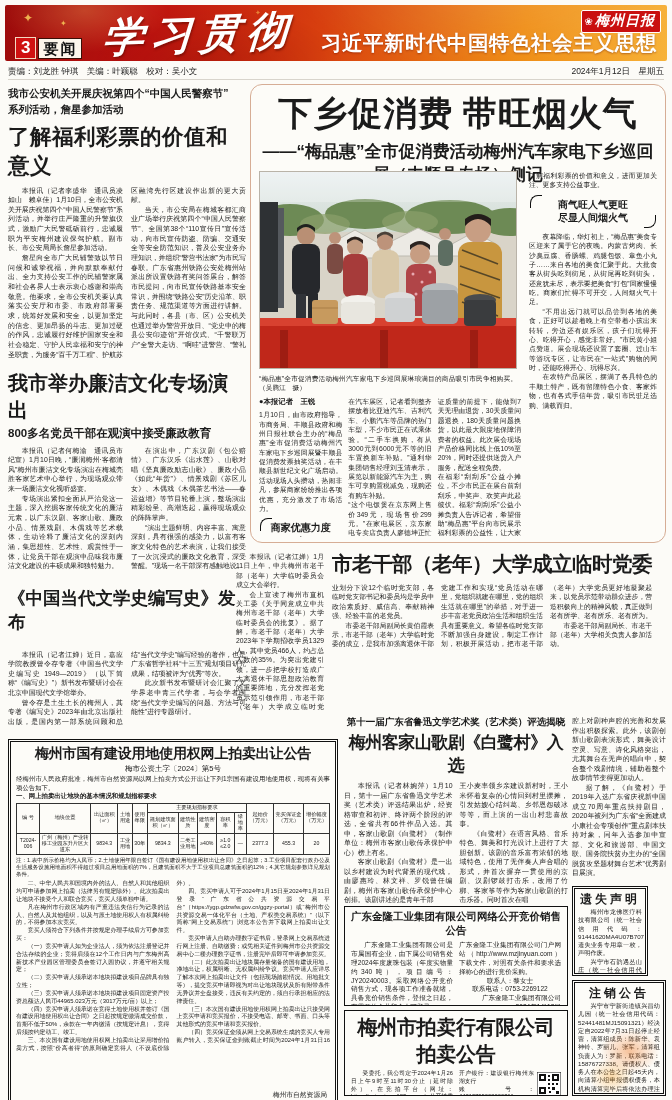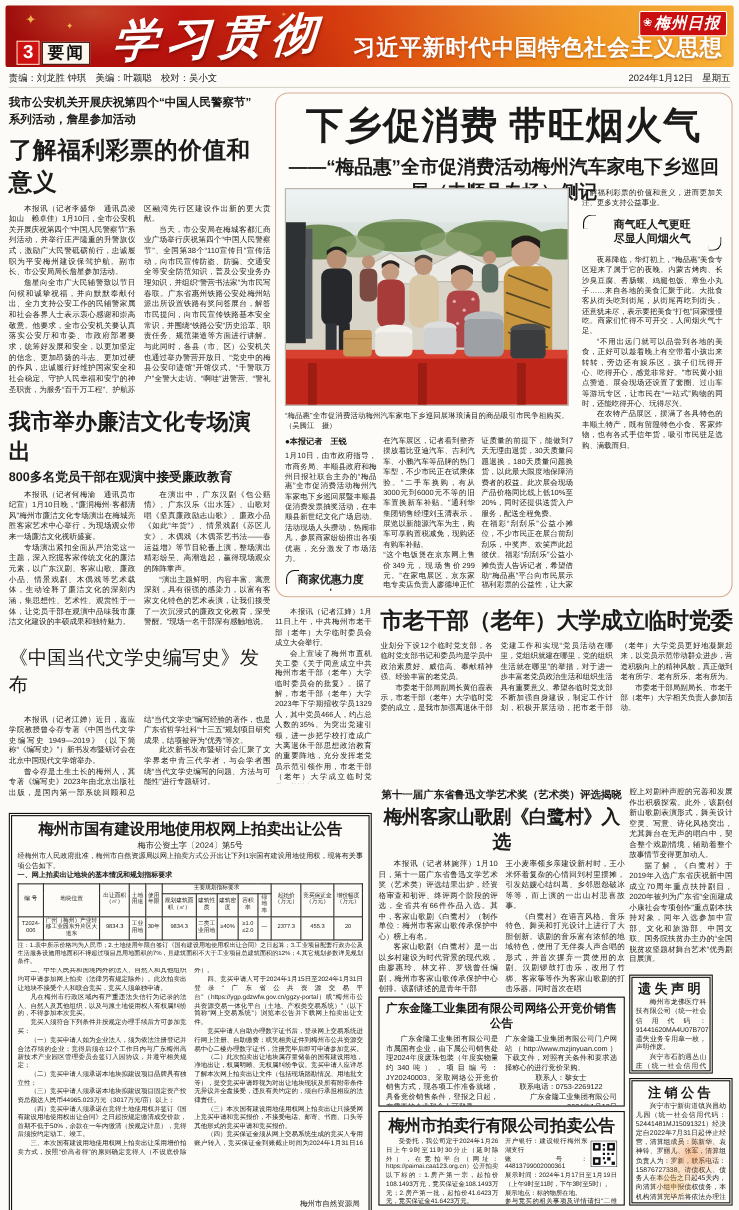--- a/index.html
+++ b/index.html
@@ -50,21 +50,21 @@
   .noind { text-indent:0 !important; }
 
   
   .leftcol { position:absolute; left:8px; top:86px; width:238px; }
   .h-police { font-size:21.5px; font-weight:900; letter-spacing:.5px; margin:4px 0 6px; }
   .police-body { height:174px; }
   .h-lianjie { font-size:20px; font-weight:900; margin:10px 0 2px; }
   .sub-lianjie { font-size:11.5px; font-weight:bold; margin-bottom:5px; }
   .lianjie-body { height:138px; }
   .kicker-wx { font-size:10px; font-weight:bold; margin-top:9px; }
-  .h-wx { font-size:17.5px; font-weight:400; margin:2px 0 16px; }
+  .h-wx { font-size:17.5px; font-weight:700; margin:2px 0 16px; }
   .wx-body { height:128px; }
 
   
   .feature { position:absolute; left:250px; top:84px; width:416px; height:459px;
     border:1px solid #d6ad95; border-radius:12px; background:#fdfcf8; padding:6px 8px; }
   .h-feature { font-size:34px; font-weight:900; text-align:center; letter-spacing:1px; }
   .sub-feature { font-size:17px; font-weight:bold; text-align:center; margin-top:3px; }
   .photo { position:absolute; left:8px; top:86px; width:258px; height:198px;
     border:1px solid #b9b3a8; background:#cfd6d2; }
   .caption { position:absolute; left:8px; top:289px; width:258px; font-size:6.7px;
@@ -76,21 +76,21 @@
   .rightcol { position:absolute; left:278px; top:86px; width:128px; height:362px;
     font-size:6.8px; line-height:1.38; text-align:justify; overflow:hidden; }
   .bsub { position:relative; text-align:center; font-weight:bold; font-size:10px;
     line-height:1.35; padding:3px 9px; margin:5px 1px 4px; }
   .bsub::before { content:""; position:absolute; left:0; top:0; width:11px; height:12px;
     border-left:1.6px solid #111; border-top:1.6px solid #111; border-radius:8px 0 0 0; }
   .bsub::after { content:""; position:absolute; right:0; bottom:0; width:11px; height:12px;
     border-right:1.6px solid #111; border-bottom:1.6px solid #111; border-radius:0 0 8px 0; }
 
   
-  .laoganbu { position:absolute; left:250px; top:550px; width:416px; height:162px; }
+  .laoganbu { position:absolute; left:236px; top:550px; width:416px; height:162px; }
   .lg-col1 { position:absolute; left:0; top:2px; width:88px; height:160px; font-size:6.8px;
     line-height:1.38; text-align:justify; overflow:hidden; }
   .lg-right { position:absolute; left:96px; top:0; width:320px; }
   .h-lg { font-size:20.5px; font-weight:900; text-align:center; letter-spacing:-.5px; }
   .cols3 { column-count:3; column-gap:7px; font-size:6.8px; line-height:1.38;
     text-align:justify; height:124px; overflow:hidden; margin-top:5px; }
 
   
   .dbox { position:absolute; border:1px solid #111; background:#fdfcf8; }
   .dbx { border:1px solid #111; margin:1px; padding:3px 5px; height:calc(100% - 2px);
@@ -116,21 +116,21 @@
   .bailuv { position:absolute; left:344px; top:716px; width:224px; }
   .kicker-bl { font-size:9.5px; font-weight:bold; text-align:center; }
   .h-bl { font-size:17px; font-weight:900; text-align:center; letter-spacing:-.5px; margin:2px 0 4px; }
   .bl-body { height:142px; column-count:2; column-gap:7px; font-size:6.9px; line-height:1.38;
     text-align:justify; overflow:hidden; }
   .contcol { position:absolute; left:572px; top:716px; width:94px; height:166px;
     font-size:6.9px; line-height:1.38; text-align:justify; overflow:hidden; }
 
   
   .h-notice { font-size:10.5px; font-weight:900; text-align:center; }
-  .h-paimai { font-size:15px; font-weight:900; text-align:center; letter-spacing:-.3px; }
+  .h-paimai { font-size:20px; font-weight:900; text-align:center; letter-spacing:-.3px; }
   .ncols { display:flex; gap:6px; margin-top:3px; }
   .ncol { flex:1; font-size:6.6px; line-height:1.35; text-align:justify; }
   .rline { text-align:right; text-indent:0 !important; }
   .h-small-notice { font-size:12px; font-weight:900; text-align:center; letter-spacing:3px; }
   .tiny { font-size:6.2px; line-height:1.33; text-align:justify; }
   .qr { float:right; margin:2px 0 0 3px; }
 
   .watermark { position:absolute; left:580px; top:1026px; width:90px; height:72px;
     pointer-events:none; opacity:.75;
     background:

